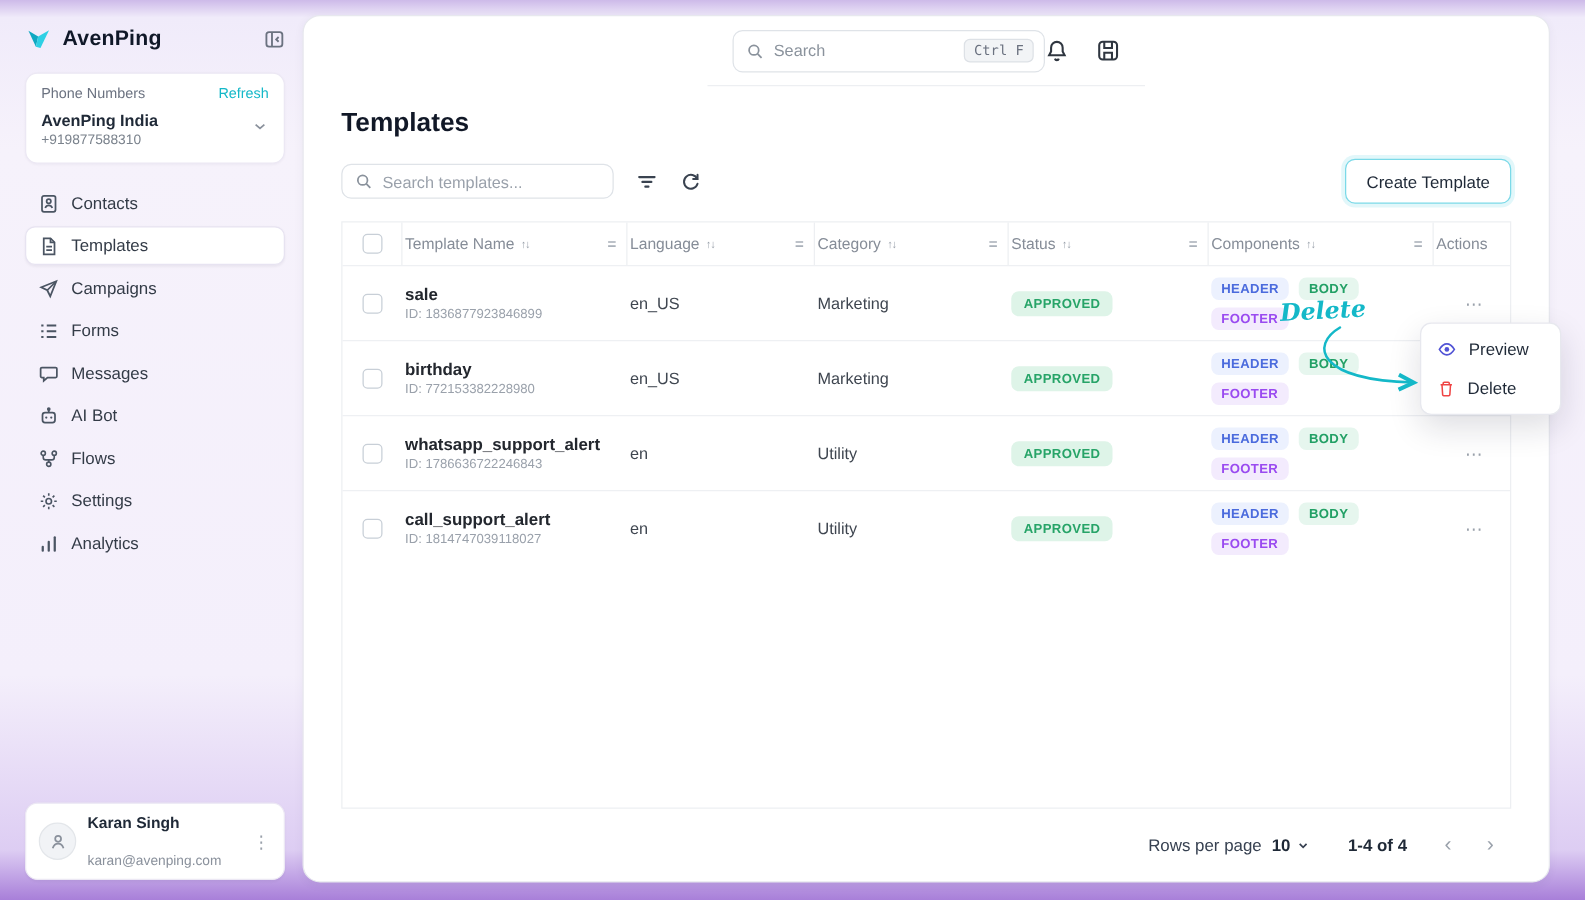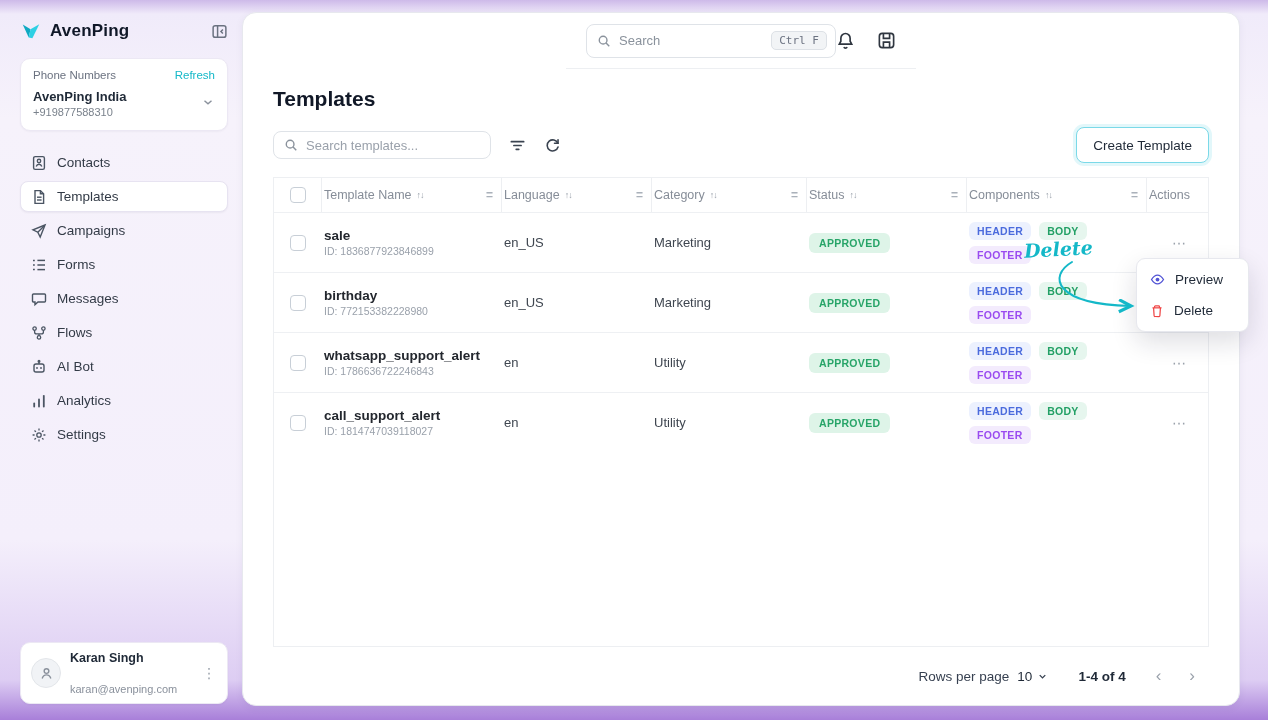--- a/index.html
+++ b/index.html
@@ -73,21 +73,21 @@
   .components-cell { display:flex; flex-wrap:wrap; gap:6px 8px; max-width:130px; align-items:center; }
   .comp-badge { font-size:10.5px; font-weight:bold; letter-spacing:.3px; padding:3px 8px; border-radius:6px; }
   .comp-header { color:#4b6bdd; background:#ecf1fe; }
   .comp-body { color:#22a065; background:#e6f6ee; }
   .comp-footer { color:#9a4bf0; background:#f3ebfd; }
   .td-actions { text-align:right; padding-right:20px; color:#9aa1ab; font-size:14px; letter-spacing:2px; cursor:pointer; }
   .tfiller { flex:1; }
 
   .tfooter { height:58px; display:flex; align-items:center; justify-content:flex-end; gap:30px; padding:0 14px; color:#374151; font-size:13.5px; flex-shrink:0; }
   .rpp { display:flex; align-items:center; gap:8px; }
-  .rpp-select { display:flex; align-items:center; gap:5px; cursor:pointer; font-weight:normal; color:#1f2937; }
+  .rpp-select { display:flex; align-items:center; gap:5px; cursor:pointer; font-weight:bold; color:#1f2937; }
   .pager { display:flex; align-items:center; gap:28px; color:#9aa1ab; font-size:17px; }
   .pager span { cursor:pointer; }
 
   
   .context-menu { position:absolute; left:1136px; top:258px; width:113px; background:#fff; border:1px solid #e7e8ee; border-radius:9px; box-shadow:0 10px 26px rgba(20,20,50,.14); padding:5px 0; z-index:20; }
   .menu-item { display:flex; align-items:center; gap:10px; padding:8px 13px; font-size:13.5px; color:#1f2937; cursor:pointer; }
   .menu-item .micon { display:flex; }
 
   
   .annotation-text { position:absolute; left:1024px; top:238px; font-family:"DejaVu Serif", serif; font-style:italic; font-weight:bold; font-size:19px; color:#14b8c8; transform:rotate(-3deg); z-index:30; }
@@ -181,59 +181,59 @@
       <div class="nav-item">
         <span class="nicon">
             <svg width="16" height="16" viewBox="0 0 16 16" fill="none" stroke="currentColor" stroke-width="1.4">
               <path d="M2.5 3 h11 a1 1 0 0 1 1 1 v6 a1 1 0 0 1 -1 1 H7 l-3 2.6 V11 H2.5 a1 1 0 0 1 -1 -1 V4 a1 1 0 0 1 1 -1z"></path>
             </svg>
           </span>
         <span>Messages</span>
       </div>
       <div class="nav-item">
         <span class="nicon">
-            <svg width="16" height="16" viewBox="0 0 16 16" fill="none" stroke="currentColor" stroke-width="1.3">
-              <circle cx="3.6" cy="3.6" r="1.7"></circle>
-              <circle cx="12.4" cy="3.6" r="1.7"></circle>
-              <circle cx="8" cy="12.4" r="1.7"></circle>
-              <path d="M3.6 5.3 v1.6 a2 2 0 0 0 2 2 h4.8 a2 2 0 0 0 2 -2 V5.3 M8 8.9 v1.8"></path>
-            </svg>
-          </span>
-        <span>Flows</span>
-      </div>
-      <div class="nav-item">
-        <span class="nicon">
             <svg width="16" height="16" viewBox="0 0 16 16" fill="none" stroke="currentColor" stroke-width="1.4">
               <rect x="3" y="5" width="10" height="8" rx="2"></rect>
               <line x1="8" y1="5" x2="8" y2="2.8"></line>
               <circle cx="8" cy="2.2" r="0.8"></circle>
               <circle cx="6" cy="9" r="0.9" fill="currentColor" stroke="none"></circle>
               <circle cx="10" cy="9" r="0.9" fill="currentColor" stroke="none"></circle>
             </svg>
           </span>
         <span>AI Bot</span>
       </div>
       <div class="nav-item">
         <span class="nicon">
+            <svg width="16" height="16" viewBox="0 0 16 16" fill="none" stroke="currentColor" stroke-width="1.3">
+              <circle cx="3.6" cy="3.6" r="1.7"></circle>
+              <circle cx="12.4" cy="3.6" r="1.7"></circle>
+              <circle cx="8" cy="12.4" r="1.7"></circle>
+              <path d="M3.6 5.3 v1.6 a2 2 0 0 0 2 2 h4.8 a2 2 0 0 0 2 -2 V5.3 M8 8.9 v1.8"></path>
+            </svg>
+          </span>
+        <span>Flows</span>
+      </div>
+      <div class="nav-item">
+        <span class="nicon">
+            <svg width="16" height="16" viewBox="0 0 16 16" fill="none" stroke="currentColor" stroke-width="1.3">
+              <circle cx="8" cy="8" r="2.2"></circle>
+              <path d="M8 1.6 v2 M8 12.4 v2 M1.6 8 h2 M12.4 8 h2 M3.5 3.5 l1.4 1.4 M11.1 11.1 l1.4 1.4 M12.5 3.5 L11.1 4.9 M4.9 11.1 L3.5 12.5"></path>
+            </svg>
+          </span>
+        <span>Settings</span>
+      </div>
+      <div class="nav-item">
+        <span class="nicon">
             <svg width="16" height="16" viewBox="0 0 16 16" fill="none" stroke="currentColor" stroke-width="1.8" stroke-linecap="round">
               <line x1="3.2" y1="13.5" x2="3.2" y2="10.4"></line>
               <line x1="8" y1="13.5" x2="8" y2="6.4"></line>
               <line x1="12.8" y1="13.5" x2="12.8" y2="2.8"></line>
             </svg>
           </span>
         <span>Analytics</span>
-      </div>
-      <div class="nav-item">
-        <span class="nicon">
-            <svg width="16" height="16" viewBox="0 0 16 16" fill="none" stroke="currentColor" stroke-width="1.3">
-              <circle cx="8" cy="8" r="2.2"></circle>
-              <path d="M8 1.6 v2 M8 12.4 v2 M1.6 8 h2 M12.4 8 h2 M3.5 3.5 l1.4 1.4 M11.1 11.1 l1.4 1.4 M12.5 3.5 L11.1 4.9 M4.9 11.1 L3.5 12.5"></path>
-            </svg>
-          </span>
-        <span>Settings</span>
       </div>
     </div>
 
     <div class="user-card">
       <span class="avatar">
         <svg width="15" height="15" viewBox="0 0 16 16" fill="none" stroke="currentColor" stroke-width="1.5">
             <circle cx="8" cy="5.4" r="2.5"></circle>
             <path d="M3.4 13.4 c.8-2.6 2.4-3.9 4.6-3.9 s3.8 1.3 4.6 3.9"></path>
           </svg>
       </span>

